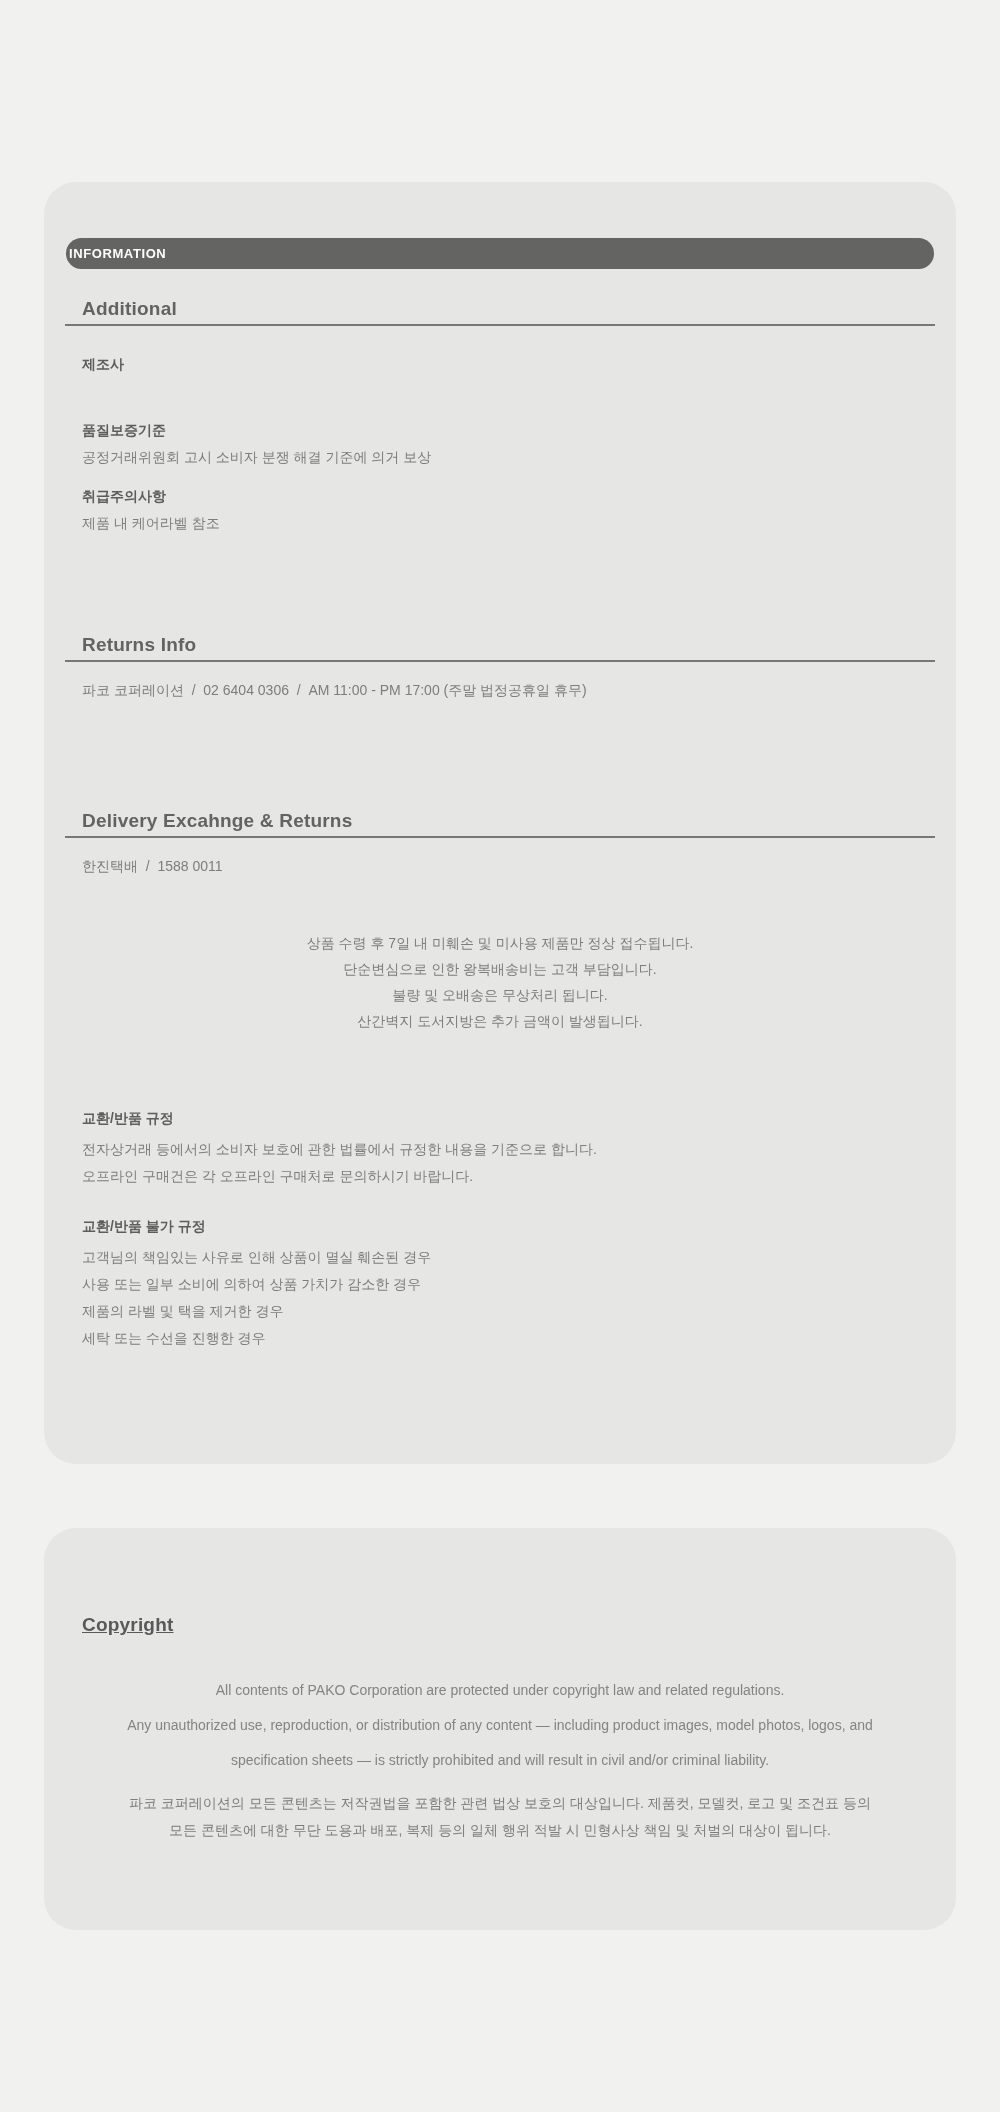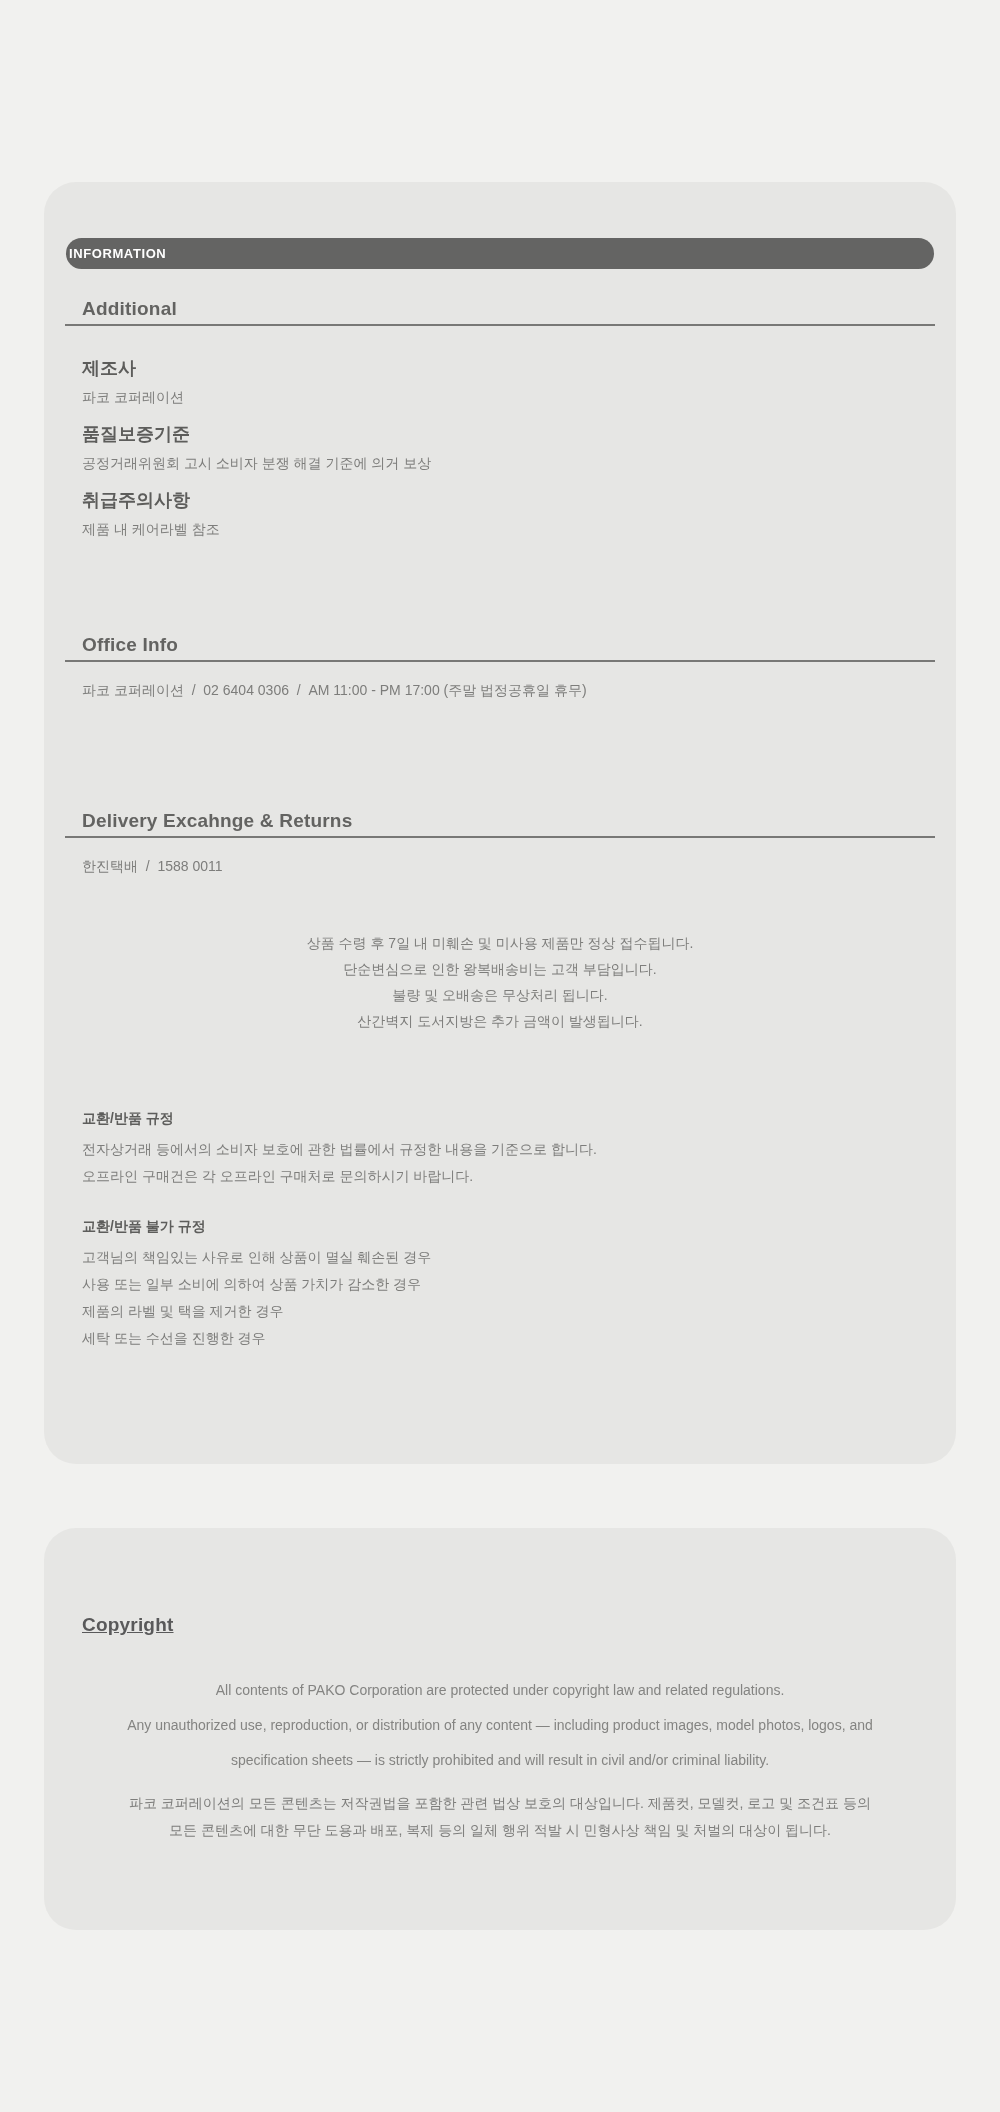--- a/index.html
+++ b/index.html
@@ -60,21 +60,21 @@
     color: #636361;
     letter-spacing: 0.2px;
     white-space: pre-wrap;
   }
   .h-additional { top: 117px; }
   .h-office { top: 453px; }
   .h-delivery { top: 629px; }
 
   .kv { position: absolute; left: 38px; right: 38px; }
   .kv-label {
-    font-size: 18px;
+    font-size: 14px;
     font-weight: 700;
     color: #5d5d5b;
     margin-bottom: 9px;
     white-space: pre-wrap;
   }
   .kv-value {
     font-size: 14px;
     color: #7d7d7b;
     white-space: pre-wrap;
   }
@@ -146,35 +146,34 @@
     <div class="badge">
       <span>INFORMATION</span>
     </div>
 
     <div class="sec-heading h-additional">
       <span>Additional</span>
     </div>
 
     <div class="kv kv-1">
       <div class="kv-label">제조사</div>
-      <div class="kv-value">파코 코퍼레이션</div>
     </div>
 
     <div class="kv kv-3">
       <div class="kv-label">취급주의사항</div>
       <div class="kv-value">제품 내 케어라벨 참조</div>
     </div>
 
     <div class="kv kv-2">
       <div class="kv-label">품질보증기준</div>
       <div class="kv-value">공정거래위원회 고시 소비자 분쟁 해결 기준에 의거 보상</div>
     </div>
 
     <div class="sec-heading h-office">
-      <span>Office Info</span>
+      <span>Returns Info</span>
     </div>
 
     <div class="body-line office-line">파코 코퍼레이션  /  02 6404 0306  /  AM 11:00 - PM 17:00 (주말 법정공휴일 휴무)</div>
 
     <div class="sec-heading h-delivery">
       <span>Delivery Excahnge &amp; Returns</span>
     </div>
 
     <div class="body-line carrier-line">한진택배  /  1588 0011</div>
 

